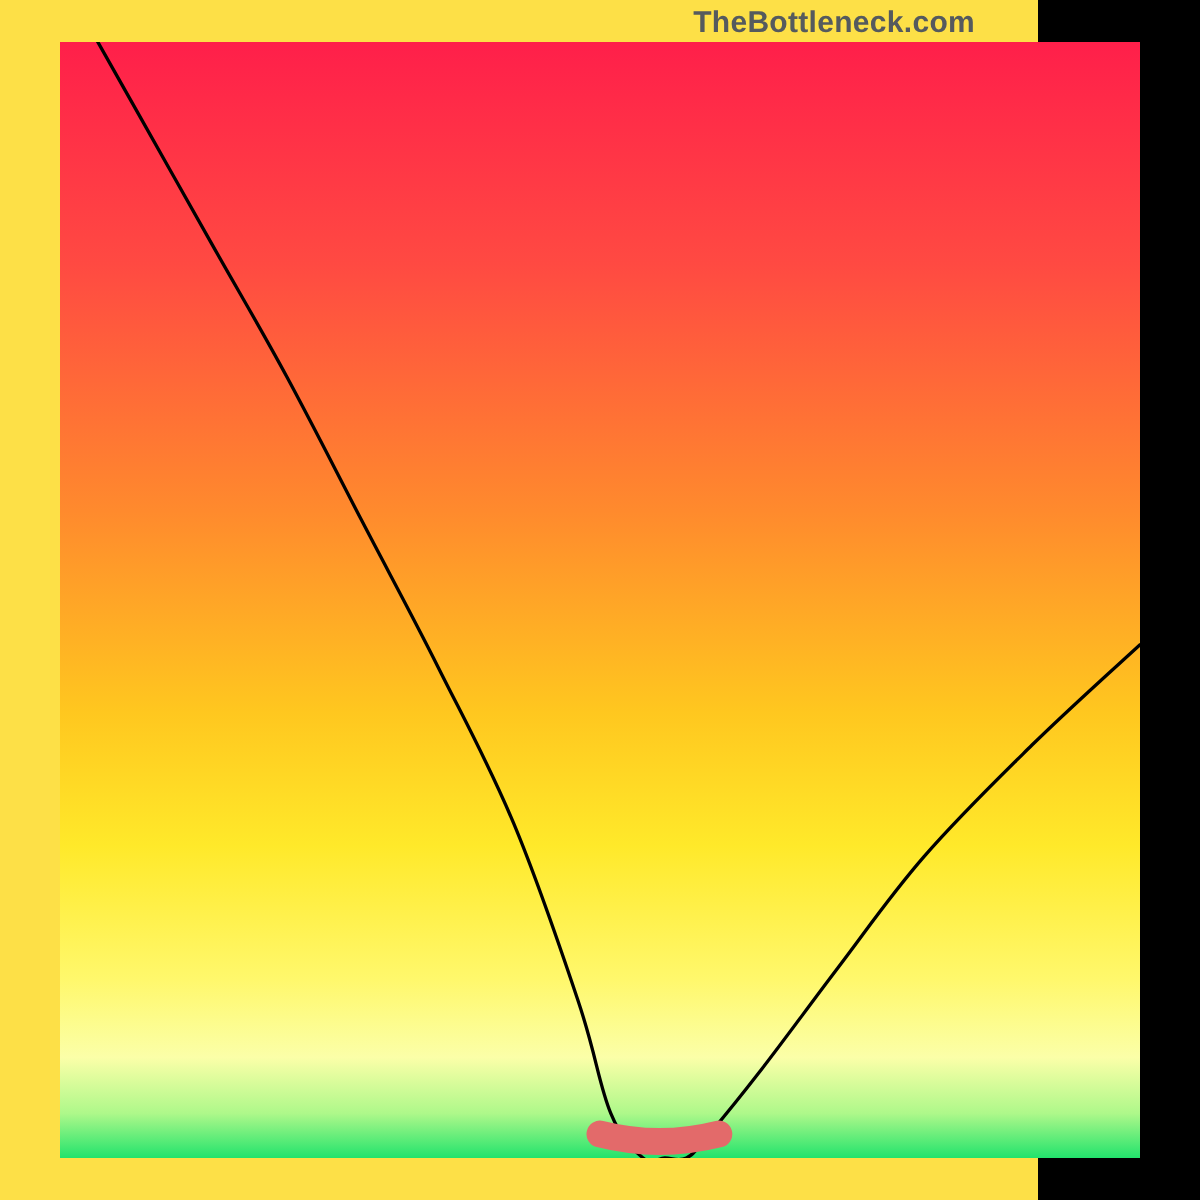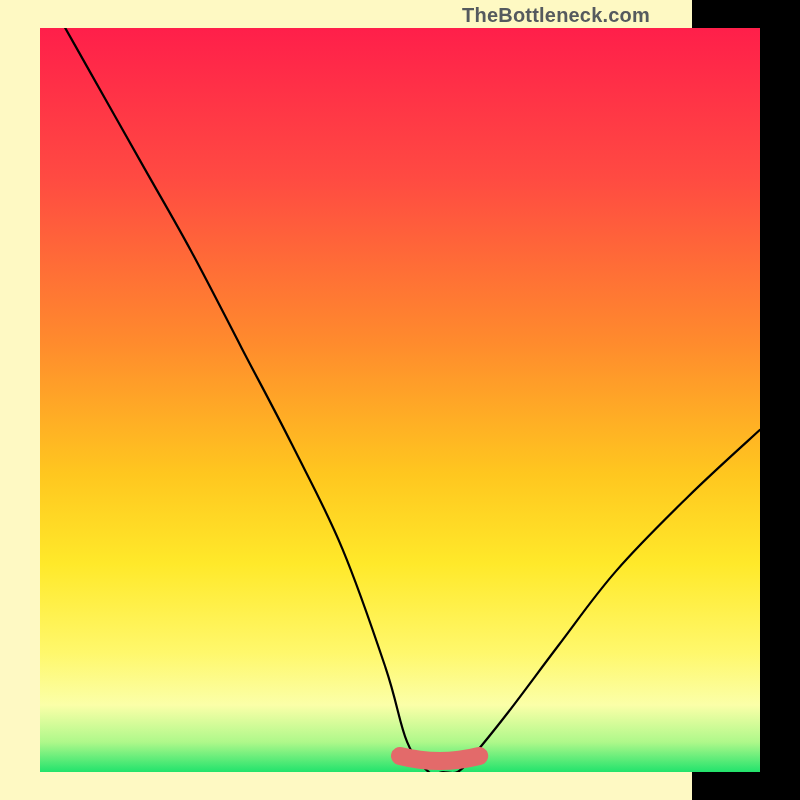--- a/index.html
+++ b/index.html
@@ -8,21 +8,21 @@
     width: 800px;
     height: 800px;
     background: #000;
     font-family: Arial, Helvetica, sans-serif;
     overflow: hidden;
   }
   .frame {
     position: relative;
     width: 692px;
     height: 800px;
-    background: #fef9c3;
+    background: #fde047;
   }
   .plot-area {
     position: absolute;
     left: 40px;
     top: 28px;
     width: 720px;
     height: 744px;
     
     background: linear-gradient(
       to bottom,

